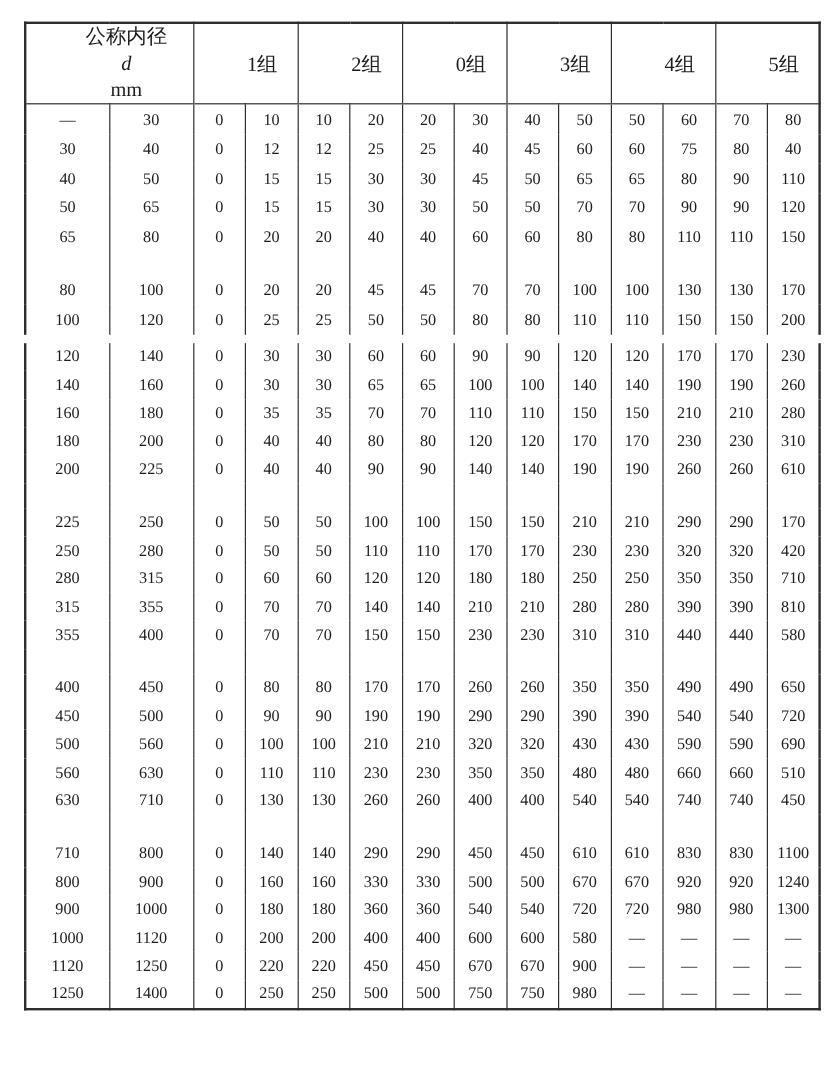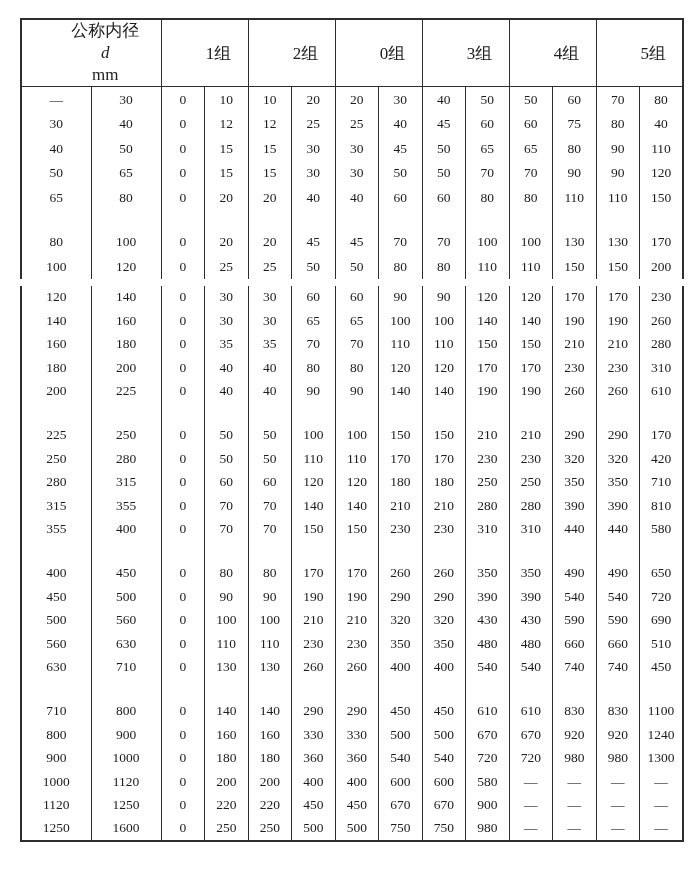--- a/index.html
+++ b/index.html
@@ -592,21 +592,21 @@
             <td>670</td>
             <td>670</td>
             <td>900</td>
             <td>—</td>
             <td>—</td>
             <td>—</td>
             <td>—</td>
           </tr>
           <tr>
             <td>1250</td>
-            <td>1600</td>
+            <td>1400</td>
             <td>0</td>
             <td>250</td>
             <td>250</td>
             <td>500</td>
             <td>500</td>
             <td>750</td>
             <td>750</td>
             <td>980</td>
             <td>—</td>
             <td>—</td>

